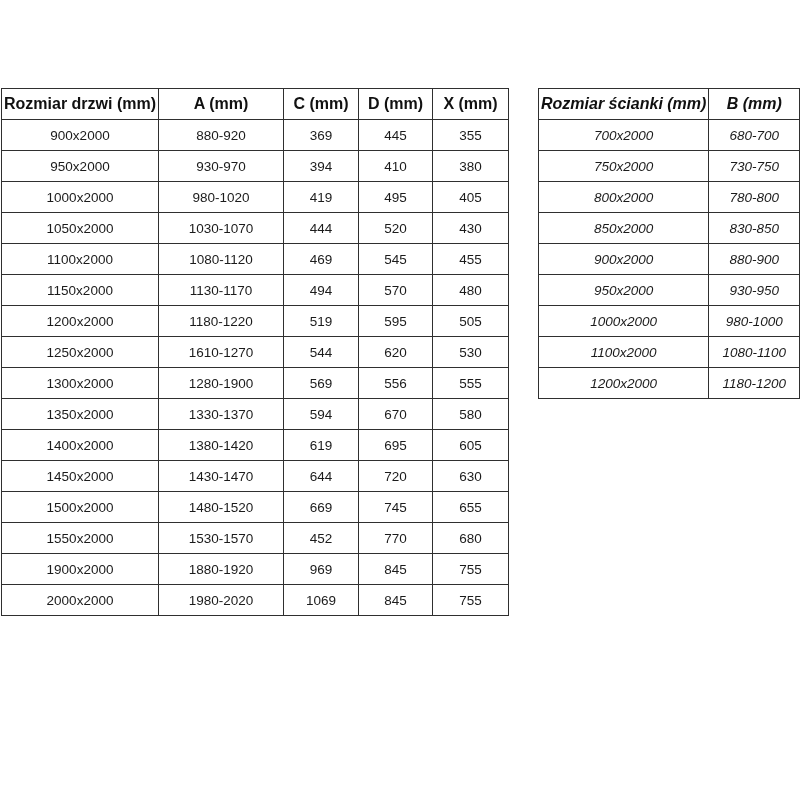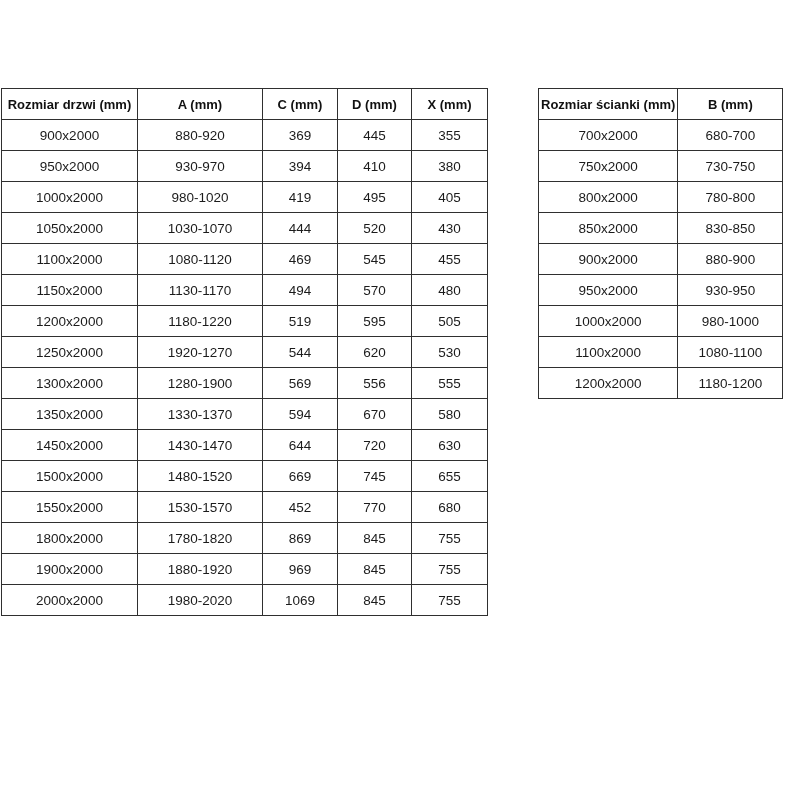--- a/index.html
+++ b/index.html
@@ -12,37 +12,37 @@
     height: 800px;
     position: relative;
     font-family: "Liberation Sans", sans-serif;
     color: #1b1b1b;
   }
   .tbl-wrap {
     position: absolute;
     top: 88px;
   }
   #doors-table-wrap { left: 1px; }
-  #walls-table-wrap { left: 538px; }
+  #walls-table-wrap { left: 538px; font-style: italic; }
   table.spec-table {
     border-collapse: collapse;
     table-layout: fixed;
   }
   table.spec-table th,
   table.spec-table td {
     border: 1px solid #2f2f2f;
     text-align: center;
     vertical-align: middle;
     padding: 0 2px;
     height: 30px;
     overflow: hidden;
     white-space: nowrap;
   }
   table.spec-table th {
-    font-size: 13px;
+    font-size: 16px;
     font-weight: bold;
     color: #111111;
     margin-top: 36px;
   }
   table.spec-table td {
     font-size: 13.5px;
     font-weight: normal;
     color: #1b1b1b;
   }
 </style>
@@ -112,66 +112,66 @@
         </tr>
         <tr>
           <td>1200x2000</td>
           <td>1180-1220</td>
           <td>519</td>
           <td>595</td>
           <td>505</td>
         </tr>
         <tr>
           <td>1250x2000</td>
-          <td>1920-1270</td>
+          <td>1610-1270</td>
           <td>544</td>
           <td>620</td>
           <td>530</td>
         </tr>
         <tr>
           <td>1300x2000</td>
           <td>1280-1900</td>
           <td>569</td>
           <td>556</td>
           <td>555</td>
         </tr>
         <tr>
           <td>1350x2000</td>
           <td>1330-1370</td>
           <td>594</td>
           <td>670</td>
           <td>580</td>
         </tr>
         <tr>
+          <td>1400x2000</td>
+          <td>1380-1420</td>
+          <td>619</td>
+          <td>695</td>
+          <td>605</td>
+        </tr>
+        <tr>
           <td>1450x2000</td>
           <td>1430-1470</td>
           <td>644</td>
           <td>720</td>
           <td>630</td>
         </tr>
         <tr>
           <td>1500x2000</td>
           <td>1480-1520</td>
           <td>669</td>
           <td>745</td>
           <td>655</td>
         </tr>
         <tr>
           <td>1550x2000</td>
           <td>1530-1570</td>
           <td>452</td>
           <td>770</td>
           <td>680</td>
-        </tr>
-        <tr>
-          <td>1800x2000</td>
-          <td>1780-1820</td>
-          <td>869</td>
-          <td>845</td>
-          <td>755</td>
         </tr>
         <tr>
           <td>1900x2000</td>
           <td>1880-1920</td>
           <td>969</td>
           <td>845</td>
           <td>755</td>
         </tr>
         <tr>
           <td>2000x2000</td>

